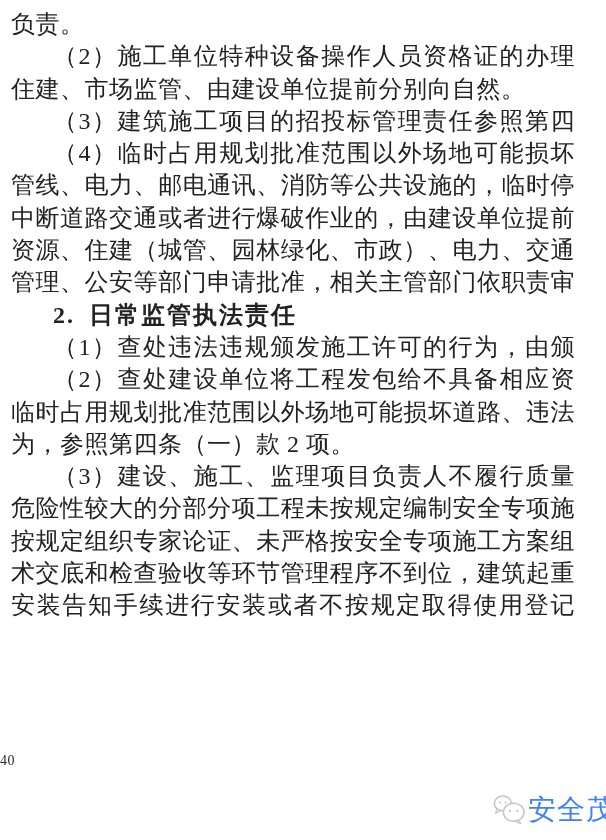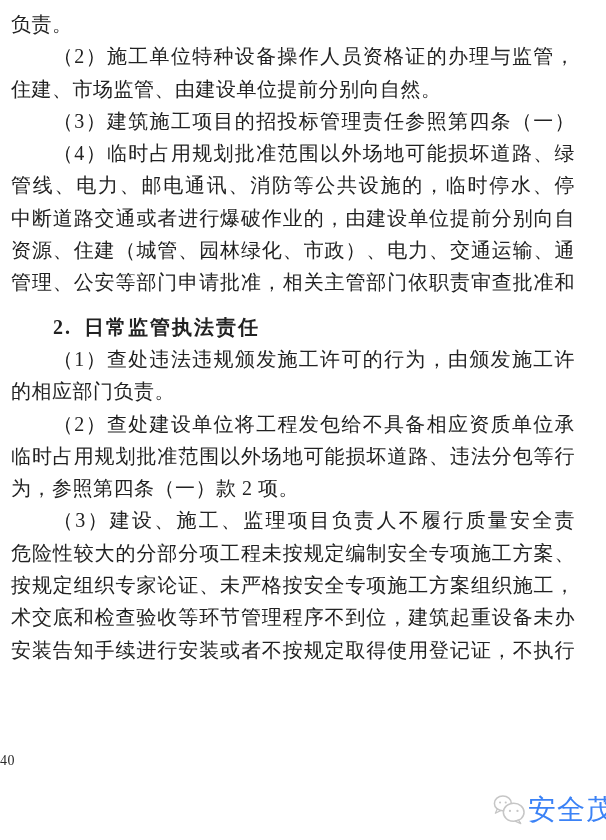--- a/index.html
+++ b/index.html
@@ -17,39 +17,38 @@
   }
   .page-text {
     position: absolute;
     left: 11px;
     top: 8px;
     width: 564px;
   }
   .line {
     height: 32.3px;
     line-height: 32.3px;
-    font-size: 20px;
+    font-size: 24px;
     overflow: hidden;
     text-align: justify;
     text-align-last: justify;
     text-justify: inter-character;
     letter-spacing: 0.5px;
     white-space: normal;
   }
   .line.indent {
     padding-left: 42px;
   }
   .line.para-end {
     text-align-last: left;
   }
   .line.heading {
     font-weight: bold;
     letter-spacing: 2px;
     text-align-last: left;
-    margin-top: 12px;
   }
   .page-number {
     position: absolute;
     left: 0;
     top: 753px;
     width: 530px;
     font-size: 14px;
     color: #2b2b2b;
     letter-spacing: 0.5px;
   }
@@ -83,21 +82,20 @@
   <div class="line indent">（2）施工单位特种设备操作人员资格证的办理与监管，由</div>
   <div class="line para-end">住建、市场监管、由建设单位提前分别向自然。</div>
   <div class="line indent">（3）建筑施工项目的招投标管理责任参照第四条（一）款</div>
   <div class="line indent">（4）临时占用规划批准范围以外场地可能损坏道路、绿化、</div>
   <div class="line">管线、电力、邮电通讯、消防等公共设施的，临时停水、停电、</div>
   <div class="line">中断道路交通或者进行爆破作业的，由建设单位提前分别向自然</div>
   <div class="line">资源、住建（城管、园林绿化、市政）、电力、交通运输、通信</div>
   <div class="line">管理、公安等部门申请批准，相关主管部门依职责审查批准和监</div>
   <div class="line indent heading">2. 日常监管执法责任</div>
   <div class="line indent">（1）查处违法违规颁发施工许可的行为，由颁发施工许可</div>
-  <div class="line para-end">的相应部门负责。</div>
   <div class="line indent">（2）查处建设单位将工程发包给不具备相应资质单位承建，</div>
   <div class="line">临时占用规划批准范围以外场地可能损坏道路、违法分包等行</div>
   <div class="line para-end">为，参照第四条（一）款 2 项。</div>
   <div class="line indent">（3）建设、施工、监理项目负责人不履行质量安全责任，</div>
   <div class="line">危险性较大的分部分项工程未按规定编制安全专项施工方案、未</div>
   <div class="line">按规定组织专家论证、未严格按安全专项施工方案组织施工，技</div>
   <div class="line">术交底和检查验收等环节管理程序不到位，建筑起重设备未办理</div>
   <div class="line">安装告知手续进行安装或者不按规定取得使用登记证，不执行安</div>
 </div>
 

